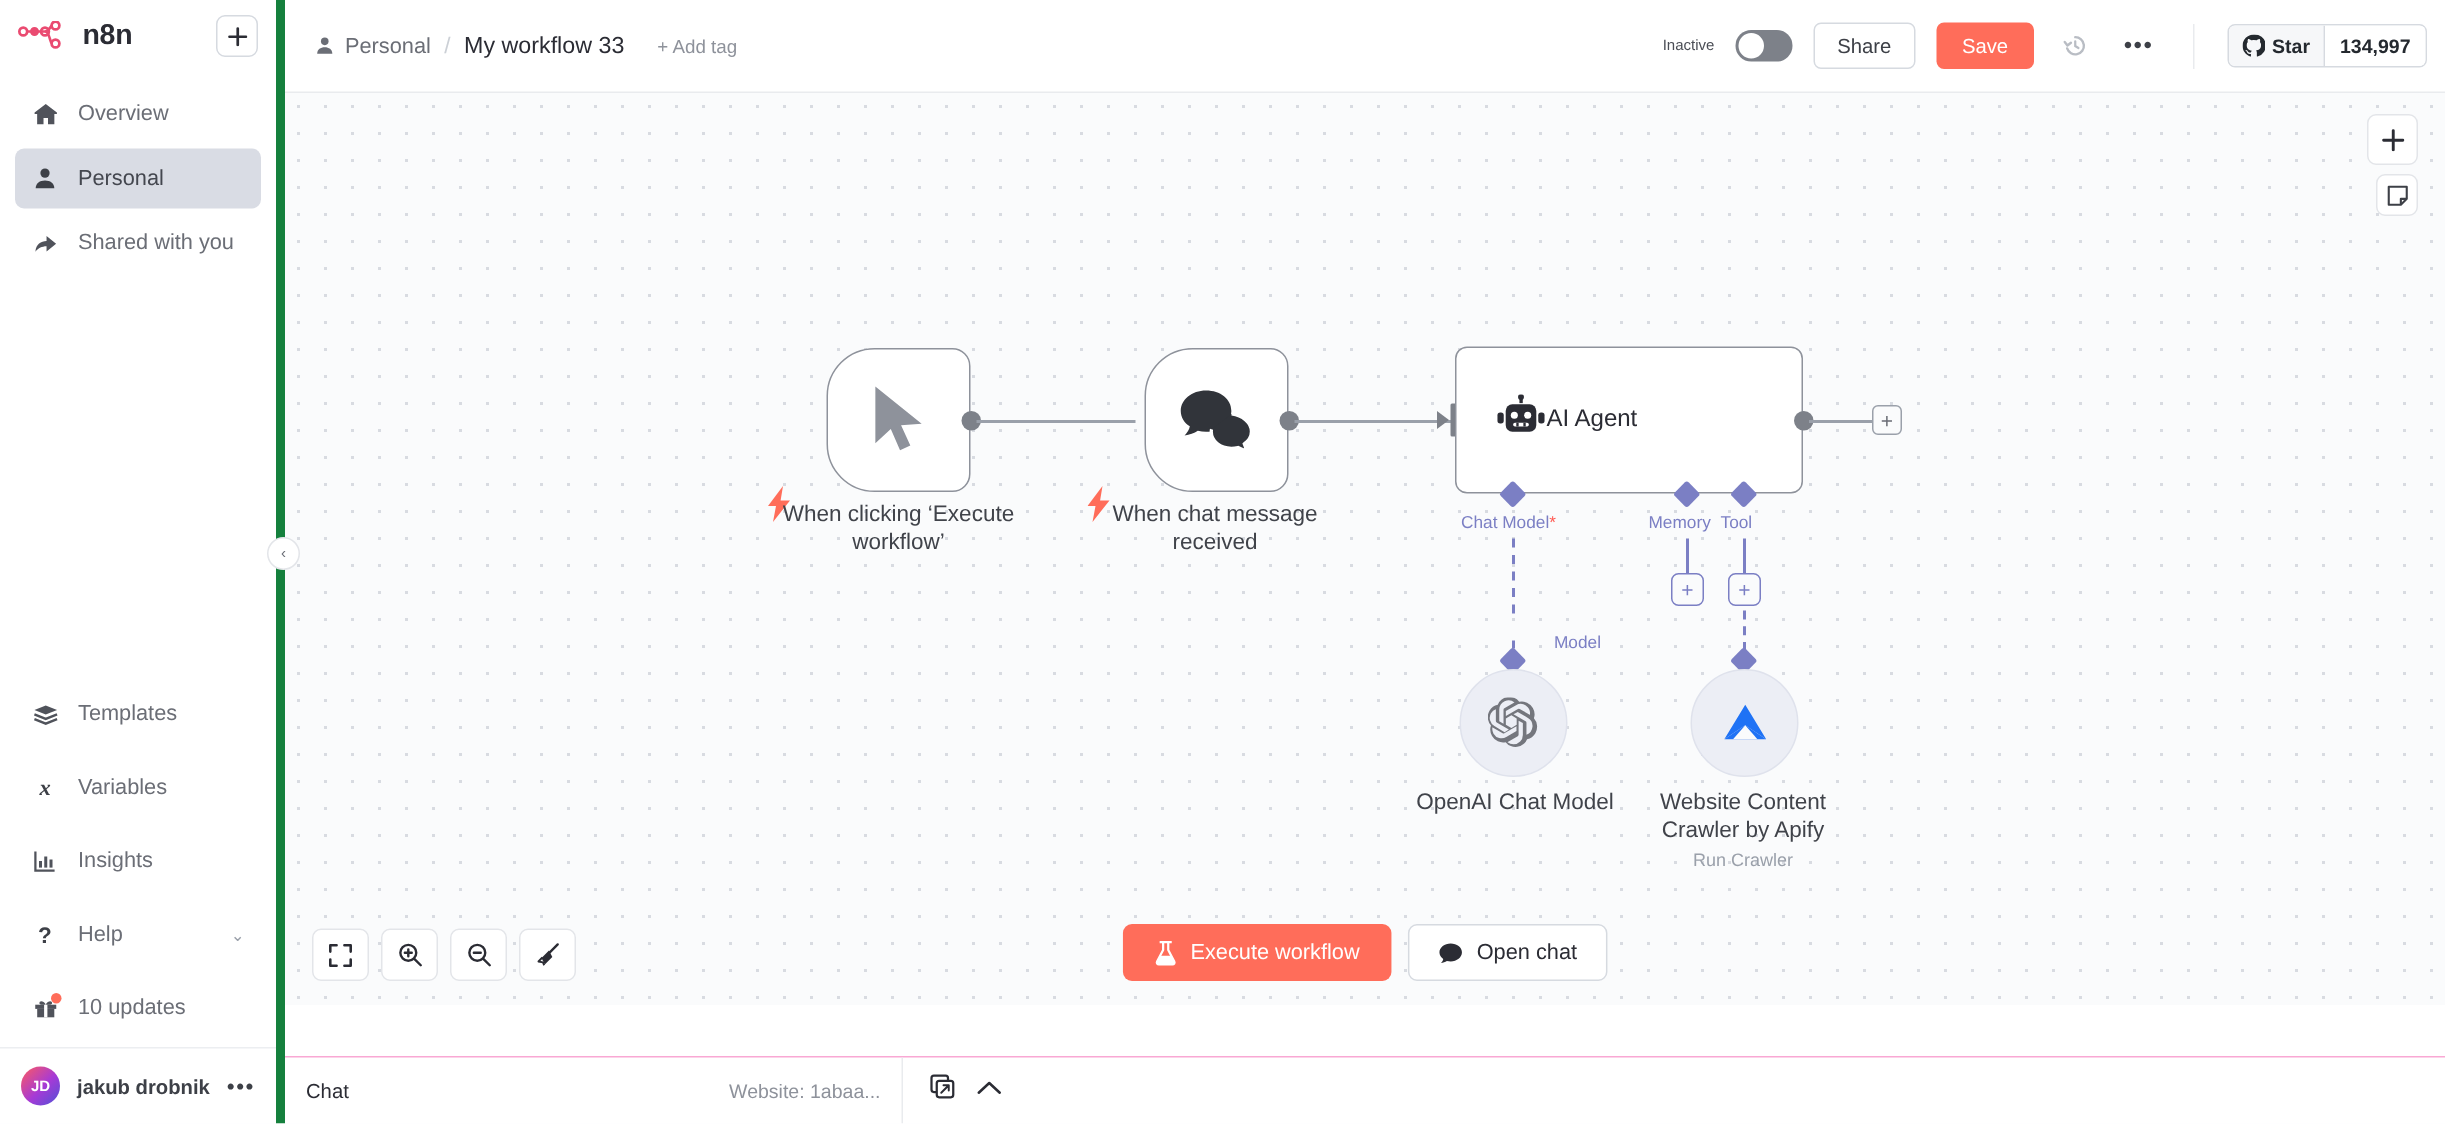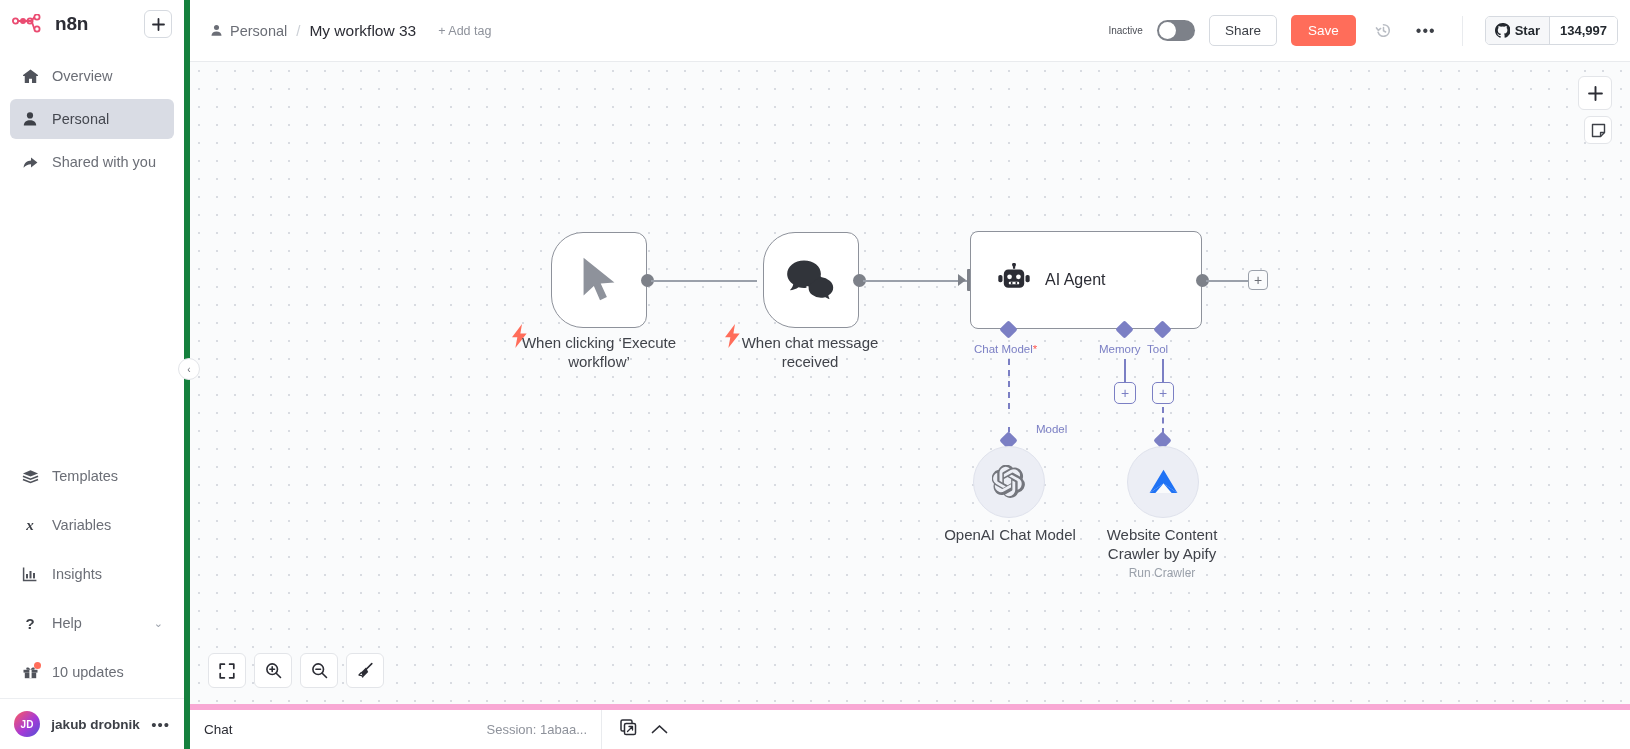--- a/index.html
+++ b/index.html
@@ -130,21 +130,21 @@
   }
   .node-sublabel { font-size: 12px; color: #9aa0aa; margin-top: 2px; }
 
   .trigger-node {
     position: absolute; width: 96px; height: 96px; background: #fff;
     border: 1.6px solid #8e929b; border-radius: 32px 12px 12px 32px;
     display: flex; align-items: center; justify-content: center; cursor: pointer;
   }
   .agent-node {
     position: absolute; background: #fff; border: 1.6px solid #8e929b;
-    border-radius: 8px; display: flex; align-items: center; gap: 14px;
+    border-radius: 8px; display: flex; align-items: center; 
     padding: 0 26px; cursor: pointer;
   }
   .agent-name { font-size: 16px; color: #2b2c34; }
 
   .sub-node {
     position: absolute; width: 72px; height: 72px; border-radius: 50%;
     background: #eceef5; border: 1.4px solid #dfe2ec;
     display: flex; align-items: center; justify-content: center; cursor: pointer;
   }
 
@@ -187,22 +187,22 @@
     height: 38px; background: #ff6d5a; color: #fff; border-radius: 6px;
     display: flex; align-items: center; gap: 9px; padding: 0 21px; font-size: 14.5px; cursor: pointer;
   }
   .chat-btn {
     height: 38px; background: #fff; border: 1px solid #d6dae0; color: #2b2c34;
     border-radius: 6px; display: flex; align-items: center; gap: 9px; padding: 0 19px; font-size: 14.5px; cursor: pointer;
   }
 
   
   .bottom-bar {
-    height: 45px; background: #fff; border-top: 6px solid #f9a8d4;
-    display: flex; align-items: stretch; flex: none;
+    height: 45px; background: #fff; border-top: 1px solid #f9a8d4;
+    display: flex; align-items: stretch; flex: none; margin-top: 34px;
   }
   .bb-chat { width: 412px; display: flex; align-items: center; padding: 0 14px; border-right: 1px solid #e9ebee; }
   .bb-title { font-size: 13.5px; color: #2b2c34; cursor: pointer; }
   .bb-session { margin-left: auto; font-size: 13px; color: #8e929b; }
   .bb-logs { flex: 1; display: flex; align-items: center; padding: 0 16px; }
   .bb-right { display: flex; align-items: center; gap: 14px; padding: 0 18px; }
 </style>
 </head>
 <body>
 
@@ -496,26 +496,41 @@
         </div>
         <div class="zb-btn">
           <svg width="17" height="17" viewBox="0 0 17 17">
               <path d="M14.8 1.6 8.2 8.2" stroke="#2b2c34" stroke-width="1.6" stroke-linecap="round"></path>
               <path d="M9 5.6 4 10.6l2.2 4.4 5-5z" fill="#2b2c34"></path>
               <path d="M4.6 10.2 2 13l3 .6.8 1.9" stroke="#2b2c34" stroke-width="1.3" fill="none" stroke-linejoin="round"></path>
             </svg>
         </div>
       </div>
 
+      <div class="run-bar">
+        <div class="exec-btn">
+          <svg width="15" height="17" viewBox="0 0 14 16">
+              <path d="M3.2 1h7.6M5.4 1v5L1.6 13.2c-.5 1 .2 1.8 1.1 1.8h8.6c.9 0 1.6-.8 1.1-1.8L8.6 6V1z" stroke="#fff" stroke-width="1.4" fill="none" stroke-linejoin="round"></path>
+              <path d="M3.6 9.6h6.8l2.1 3.9c.4.9-.2 1.5-1 1.5H2.5c-.8 0-1.4-.6-1-1.5z" fill="#fff"></path>
+            </svg>
+          <span>Execute workflow</span>
+        </div>
+        <div class="chat-btn">
+          <svg width="17" height="15" viewBox="0 0 18 16">
+              <path d="M9 1C4.6 1 1 3.8 1 7.3c0 1.9 1 3.6 2.7 4.7-.2 1.1-.8 2.2-1.7 3 1.6-.2 3.1-.7 4.3-1.5.9.2 1.8.3 2.7.3 4.4 0 8-2.8 8-6.5S13.4 1 9 1z" fill="#2b2c34"></path>
+            </svg>
+          <span>Open chat</span>
+        </div>
+      </div>
     </div>
 
     <div class="bottom-bar">
       <div class="bb-chat">
         <span class="bb-title">Chat</span>
-        <span class="bb-session">Session: 1abaa...</span>
+        <span class="bb-session">Website: 1abaa...</span>
       </div>
       <div class="bb-right">
         <div>
           <svg width="17" height="17" viewBox="0 0 17 17">
               <rect x="1" y="1" width="11" height="11" rx="1.6" stroke="#2b2c34" stroke-width="1.5" fill="none"></rect>
               <rect x="4.5" y="4.5" width="11" height="11" rx="1.6" fill="#fff" stroke="#2b2c34" stroke-width="1.5"></rect>
               <path d="M7.5 12.5 12.5 7.5M9 7.5h3.5V11" stroke="#2b2c34" stroke-width="1.3" fill="none" stroke-linecap="round" stroke-linejoin="round"></path>
             </svg>
         </div>
         <div>

